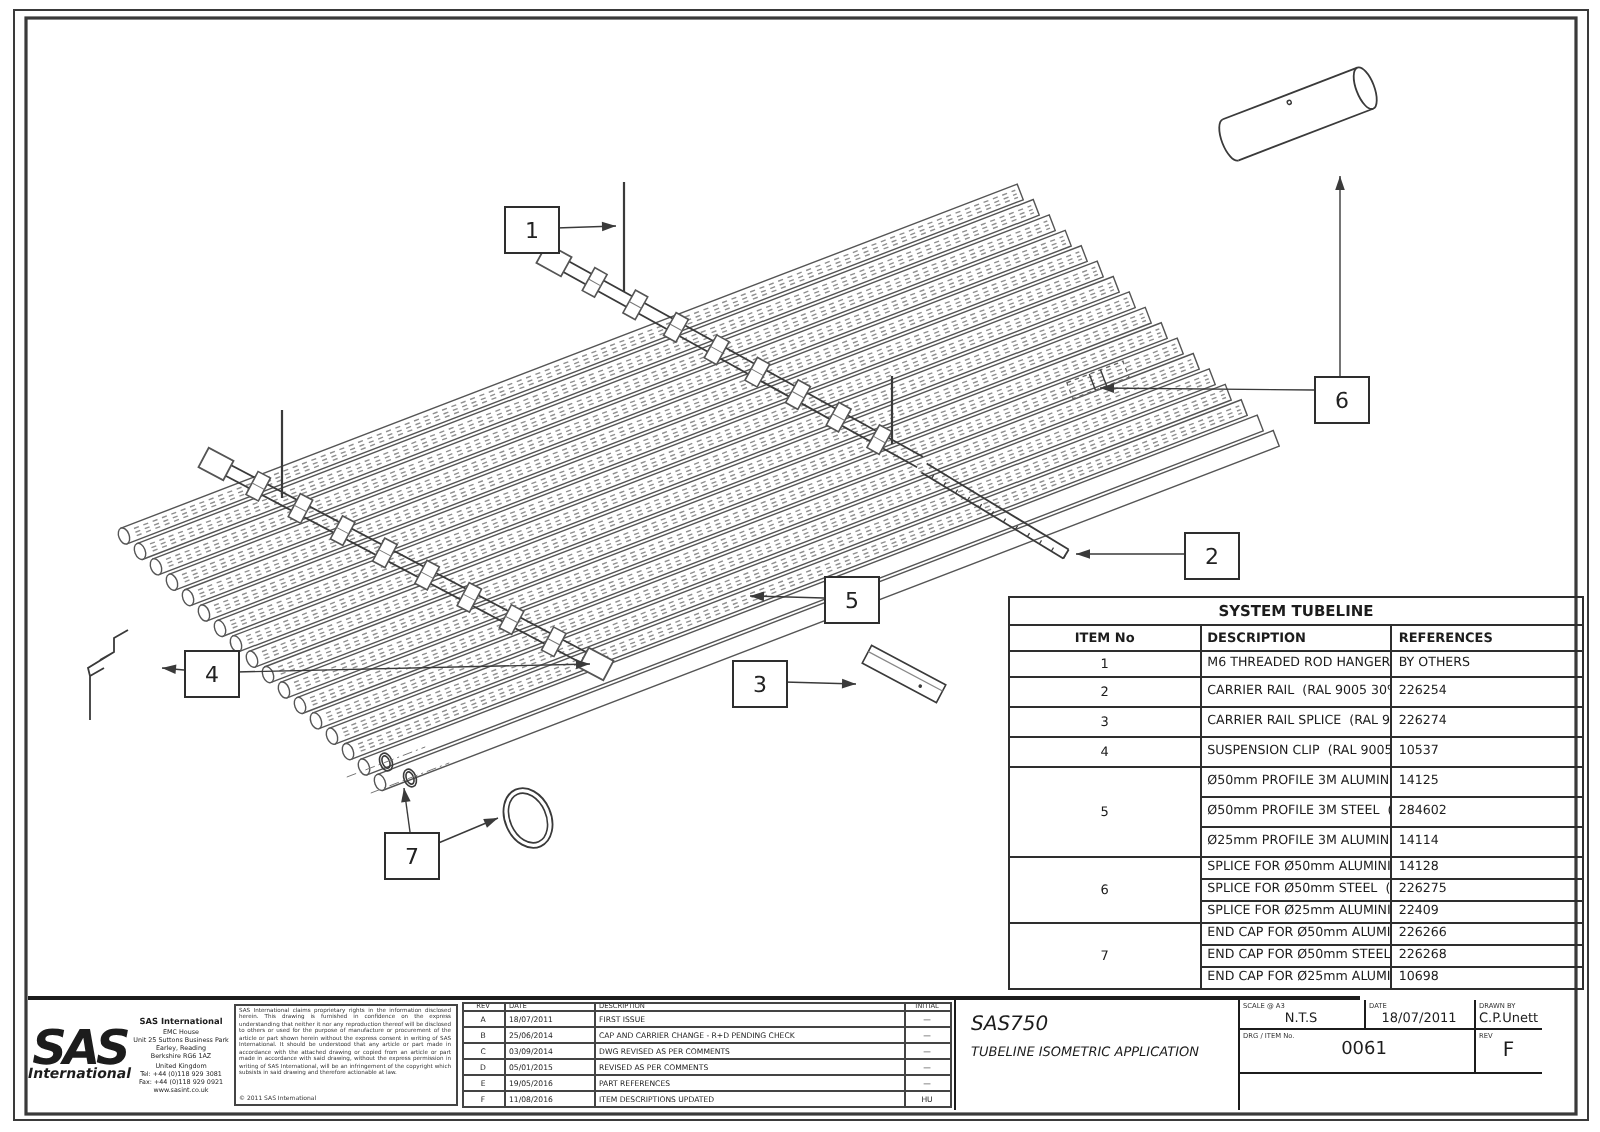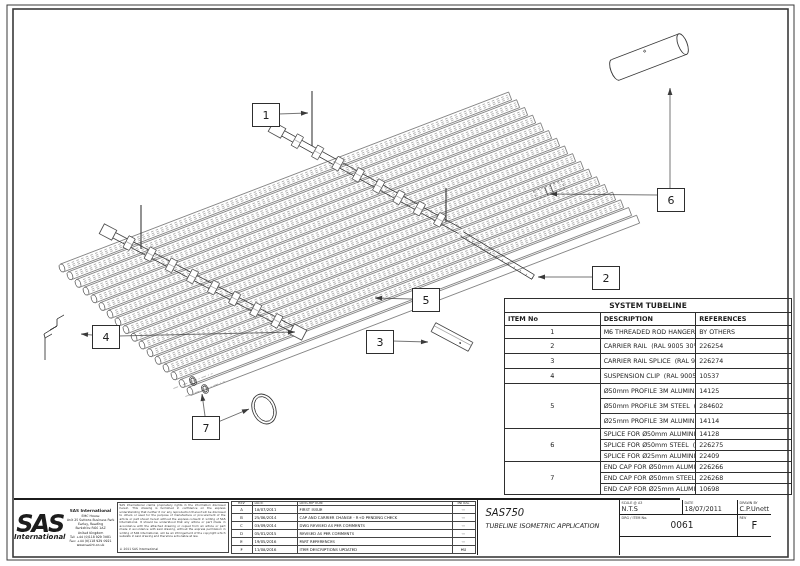--- a/index.html
+++ b/index.html
@@ -8,21 +8,21 @@
   #iso-svg{position:absolute;left:0;top:0;}
   .balloon{position:absolute;width:26px;height:22px;border:1px solid #2e2e2e;background:#fff;
            display:flex;align-items:center;justify-content:center;font-size:11px;color:#222;}
   
   #parts{position:absolute;left:504px;top:298px;width:288px;}
   #parts table{border-collapse:collapse;width:100%;table-layout:fixed;}
   #parts td,#parts th{border:1px solid #2e2e2e;padding:0 3px;font-size:6.3px;line-height:1.05;
                       overflow:hidden;white-space:nowrap;}
   #parts .t-title{font-size:7.5px;font-weight:bold;text-align:center;height:13px;}
   #parts .t-colhead th{font-size:6.5px;font-weight:bold;text-align:left;height:12px;}
-  #parts .t-colhead th.c-item{text-align:left;margin-top:16px;}
+  #parts .t-colhead th.c-item{text-align:center;margin-top:16px;}
   #parts td.c-item{text-align:center;font-size:6.5px;}
   #parts .descwrap{display:flex;justify-content:space-between;gap:4px;}
   
   #tblock{position:absolute;left:14px;top:498px;width:666px;height:57px;display:flex;
           border-top:2px solid #1c1c1c;box-sizing:border-box;align-items:stretch;}
   .tb-logo{flex:0 0 50px;display:flex;flex-direction:column;align-items:center;justify-content:center;}
   .tb-brand{font-size:24px;font-weight:bold;font-style:italic;letter-spacing:-2px;line-height:.85;}
   .tb-brand-sub{font-size:7px;font-weight:bold;font-style:italic;margin-top:-1px;}
   .tb-address{flex:0 0 50px;display:flex;flex-direction:column;justify-content:center;text-align:center;}
   .tb-address .co{font-size:4.2px;font-weight:bold;margin-bottom:1px;}
@@ -38,21 +38,21 @@
   .tb-rev th{font-size:3.4px;color:#333;}
   .tb-rev .c-rev,.tb-rev .c-init{text-align:center;}
   .tb-title{flex:0 0 142px;border-left:1.5px solid #1c1c1c;padding:7px 0 0 8px;box-sizing:border-box;font-style:italic;}
   .tb-code{font-size:10px;margin-bottom:4px;}
   .tb-name{font-size:6.5px;}
   .tb-meta{flex:1;border-left:1.5px solid #1c1c1c;display:flex;flex-direction:column;box-sizing:border-box;}
   .m-row1{display:flex;height:14px;border-bottom:1px solid #1c1c1c;}
   .m-cell{box-sizing:border-box;padding:1px 2px;}
   .m-cell+.m-cell{border-left:1px solid #1c1c1c;}
   .m-lab{font-size:3.4px;color:#333;}
-  .m-val{font-size:6.5px;}
+  .m-val{font-size:6.5px;text-align:center;}
   .m-row2{display:flex;height:21px;border-bottom:1px solid #1c1c1c;}
   .m-val-big{font-size:9px;padding-left:8px;}
   .m-val-rev{font-size:10px;text-align:center;}
   .m-row3{flex:1;display:flex;align-items:center;justify-content:flex-end;padding-right:4px;}
   .worknorm{font-size:15px;font-weight:600;letter-spacing:.5px;}
 </style>
 </head>
 <body>
 
 <div id="sheet">

